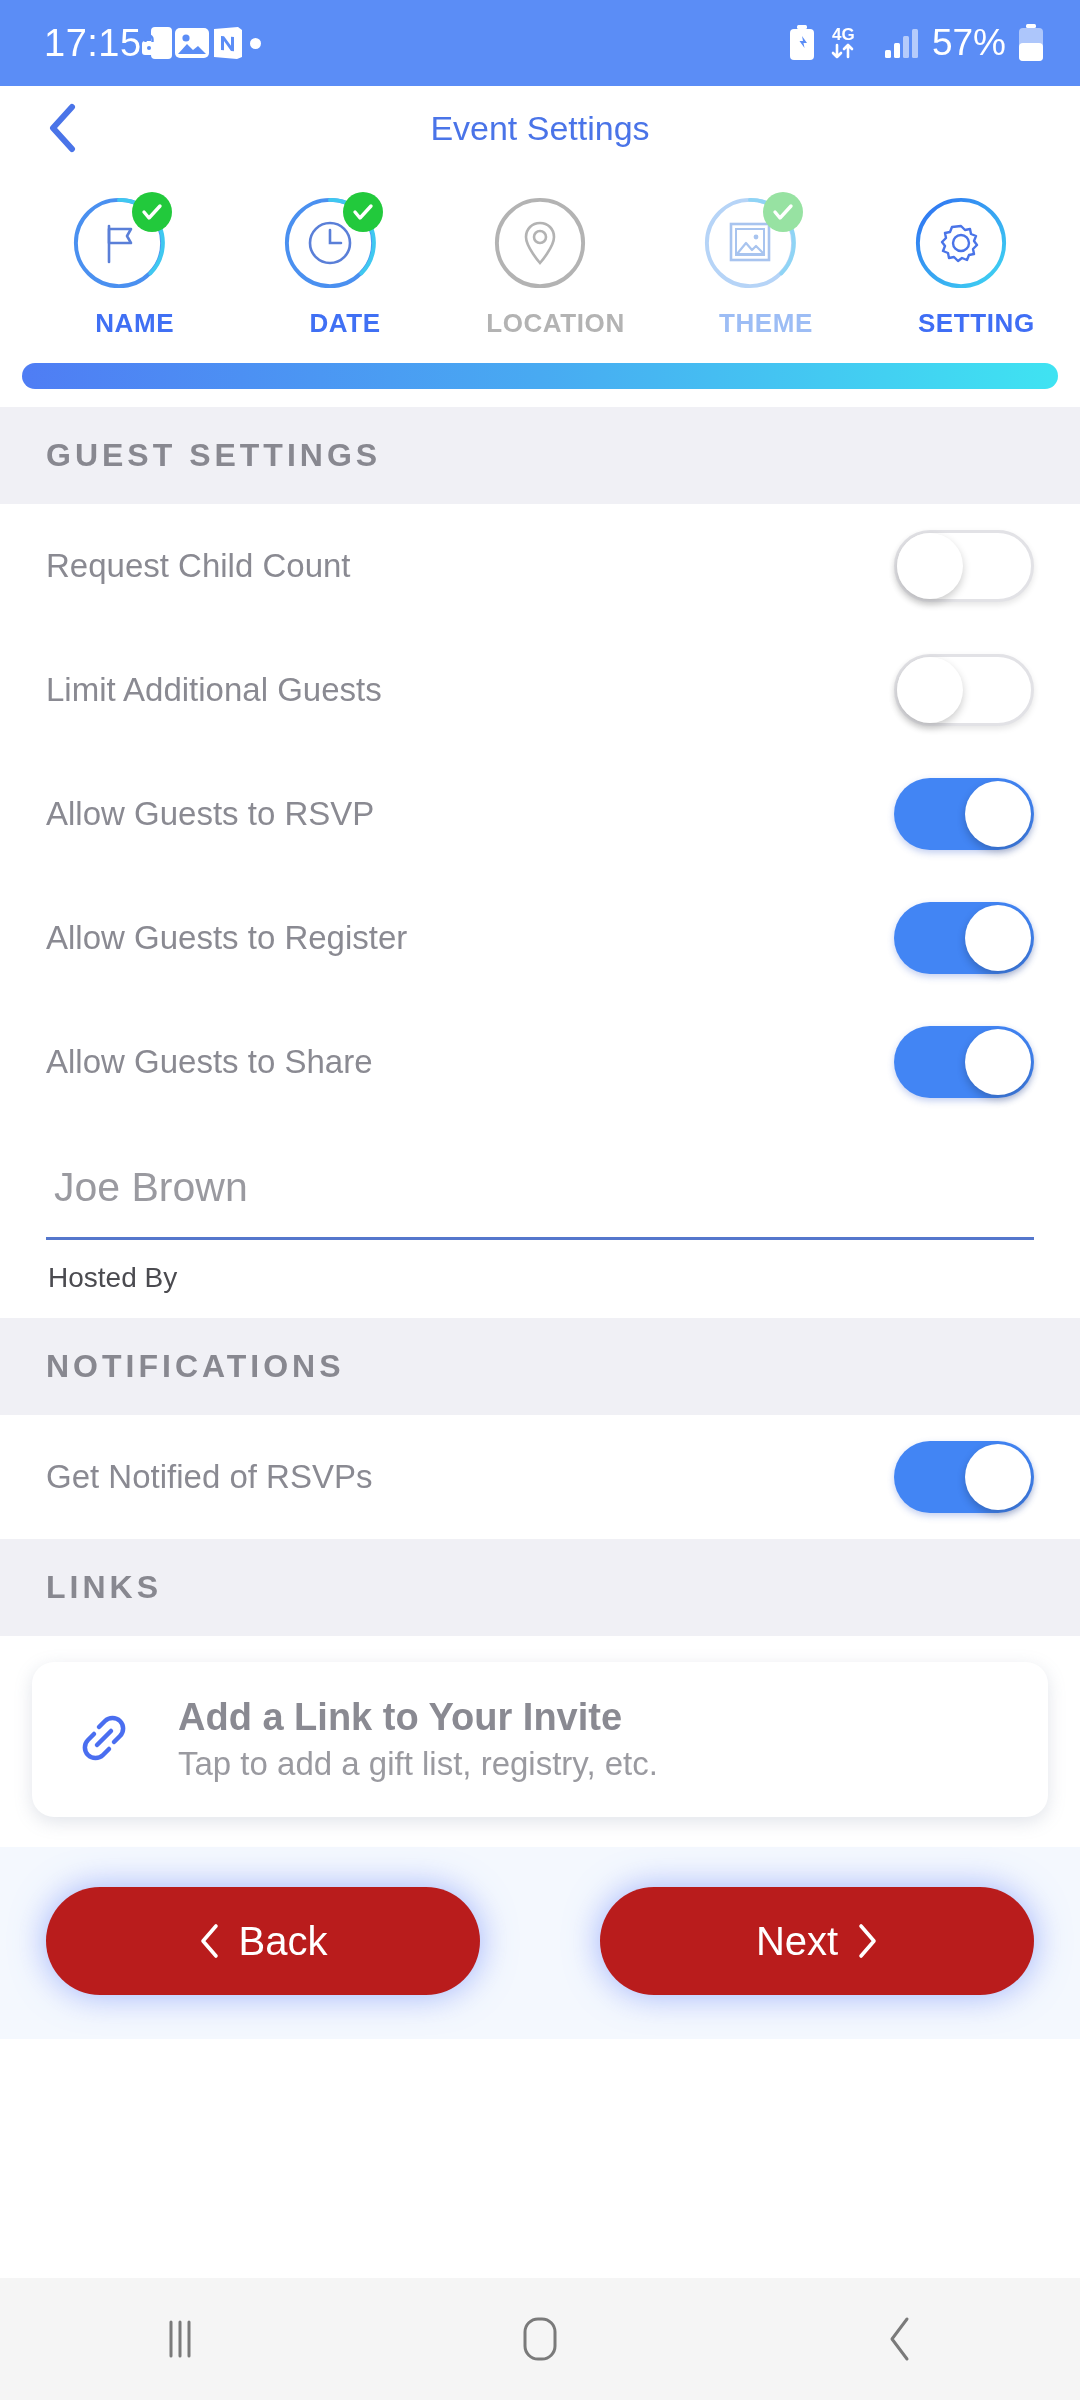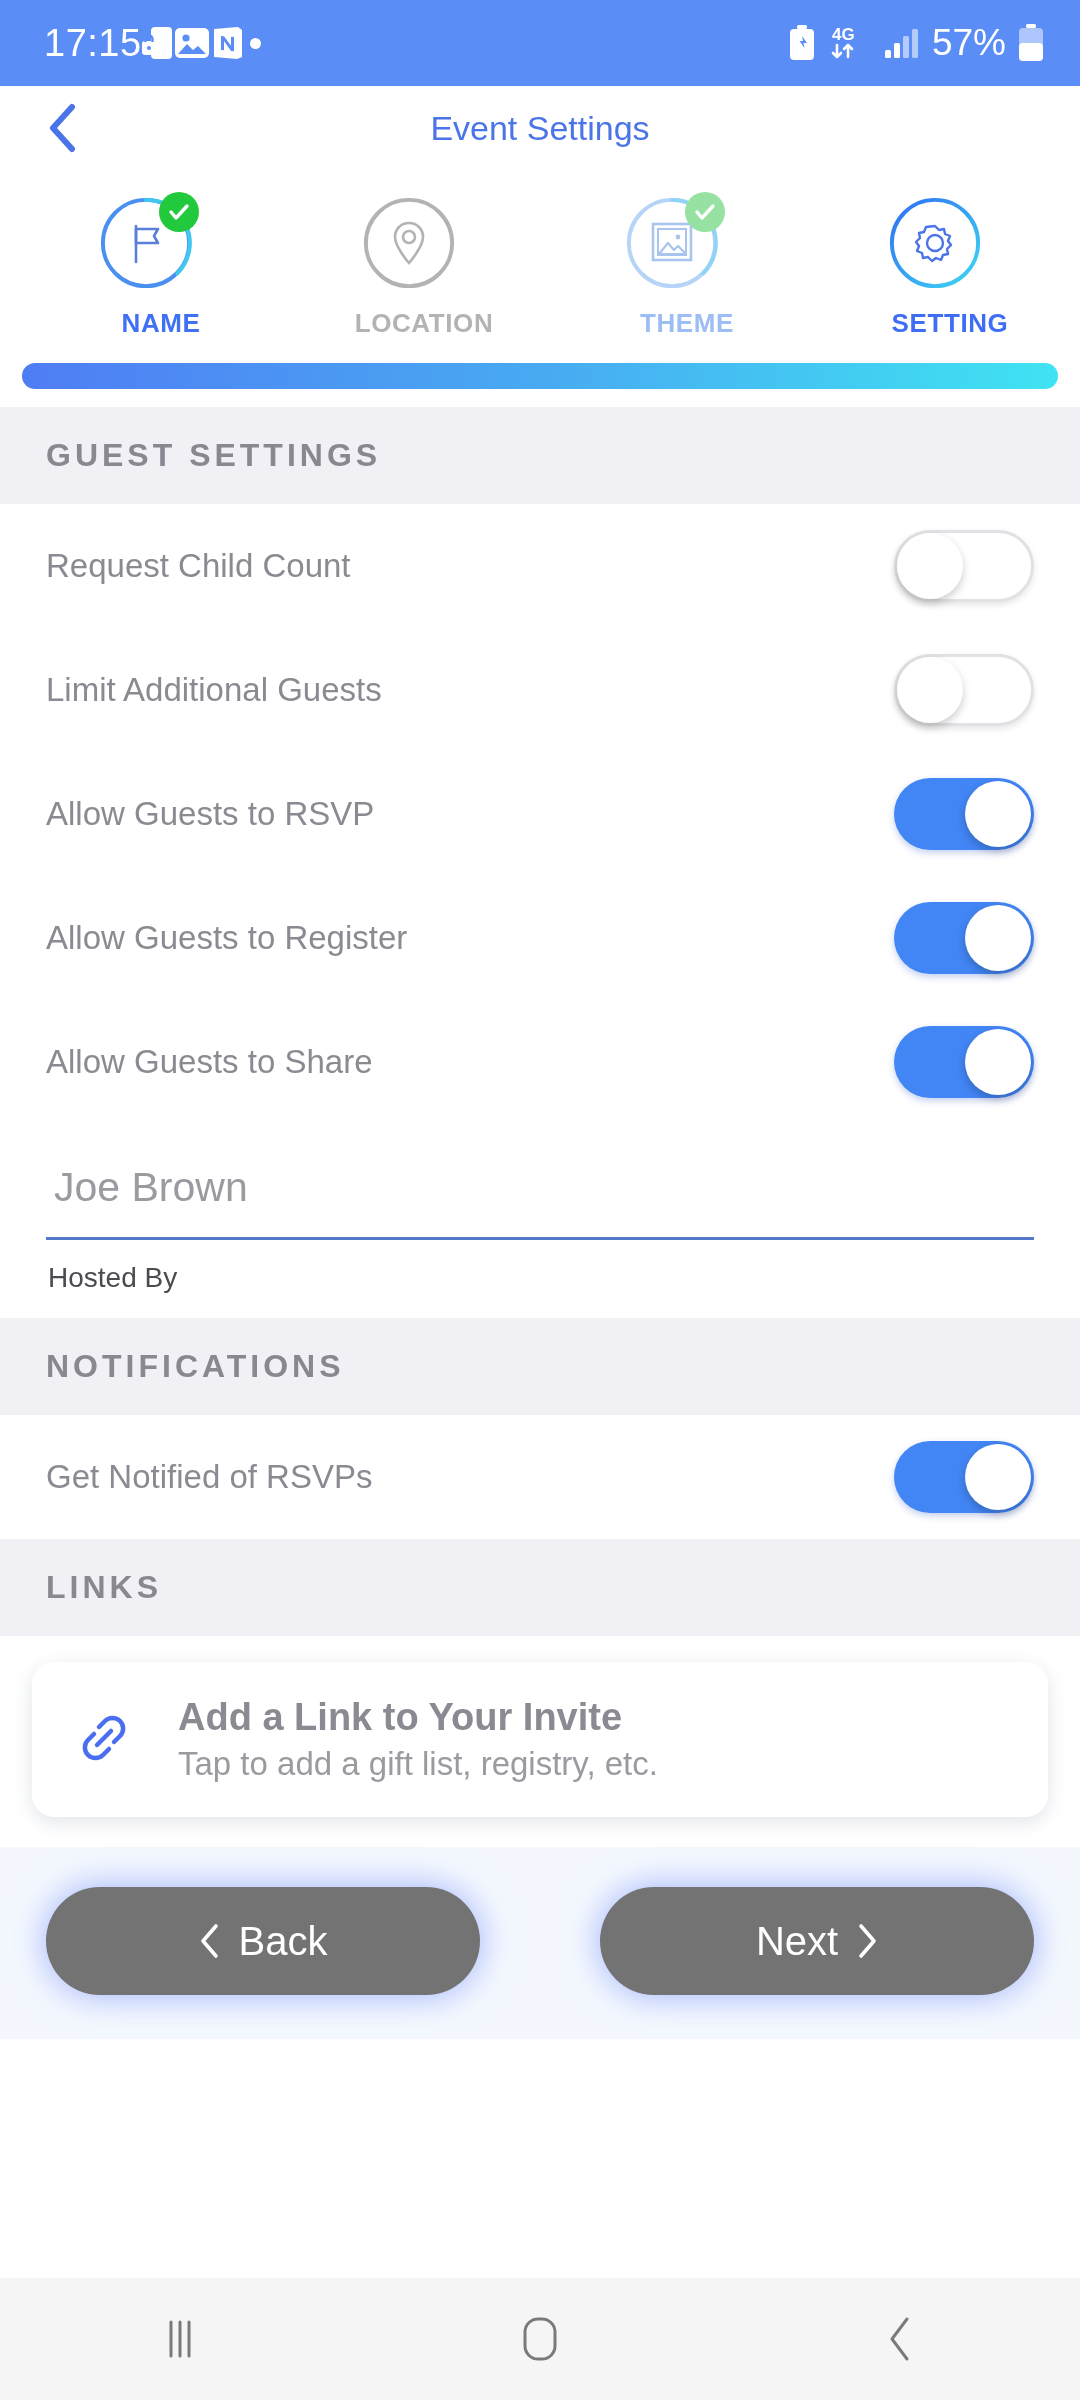--- a/index.html
+++ b/index.html
@@ -97,21 +97,21 @@
   .link-title { color:#8a8a92; font-size:38px; font-weight:700; }
   .link-sub { color:#9a9aa0; font-size:33px; font-weight:400; }
 
   
   .btn-bar {
     background:#f4f8fe; padding: 40px 46px 44px;
     display:flex; justify-content:space-between; align-items:center;
   }
   .nav-btn {
     width:434px; height:108px; border-radius:54px; border:none;
-    background:#737373; color:#fff; font-size:40px; font-family:inherit;
+    background:#b91c1c; color:#fff; font-size:40px; font-family:inherit;
     display:flex; align-items:center; justify-content:center; gap:18px;
     box-shadow:0 0 34px rgba(90,120,250,.55); cursor:pointer;
   }
 
   
   .navbar {
     position:absolute; left:0; bottom:0; width:1080px; height:122px;
     background:#f5f5f5; display:flex; align-items:center; justify-content:space-around;
   }
   .nav-ico { width:120px; height:80px; display:flex; align-items:center; justify-content:center; cursor:pointer; }
@@ -206,20 +206,40 @@
         </div>
         <div class="check-badge" style="background:#22c93c">
           <svg width="24" height="24" viewBox="0 0 24 24">
               <path d="M4 12l5 6L20 6" stroke="#fff" stroke-width="3.4" fill="none" stroke-linecap="round" stroke-linejoin="round"></path>
             </svg>
         </div>
       </div>
       <div class="step-label" style="color:#4070f4">NAME</div>
     </div>
 
+    <div class="step">
+      <div class="step-ring">
+        <svg class="ring-svg" viewBox="0 0 100 100">
+          <circle cx="50" cy="50" r="44" fill="none" stroke="#4a90f0" stroke-width="4"></circle>
+          <path d="M50 6a44 44 0 0132 75" fill="none" stroke="#3fc8f0" stroke-width="4" stroke-linecap="round"></path>
+        </svg>
+        <div class="step-glyph">
+          <svg width="52" height="52" viewBox="0 0 52 52">
+            <circle cx="26" cy="26" r="20" fill="none" stroke="#5a7fd8" stroke-width="2.6"></circle>
+            <path d="M26 13v13h11" fill="none" stroke="#5a7fd8" stroke-width="2.6" stroke-linecap="round"></path>
+          </svg>
+        </div>
+        <div class="check-badge" style="background:#22c93c">
+          <svg width="24" height="24" viewBox="0 0 24 24">
+              <path d="M4 12l5 6L20 6" stroke="#fff" stroke-width="3.4" fill="none" stroke-linecap="round" stroke-linejoin="round"></path>
+            </svg>
+        </div>
+      </div>
+      <div class="step-label" style="color:#4070f4">DATE</div>
+    </div>
 
     <div class="step">
       <div class="step-ring">
         <svg class="ring-svg" viewBox="0 0 100 100">
           <circle cx="50" cy="50" r="44" fill="none" stroke="#b3b3b3" stroke-width="4"></circle>
         </svg>
         <div class="step-glyph">
           <svg width="46" height="50" viewBox="0 0 46 50">
             <path d="M23 5c-8 0-14 6-14 14 0 10 14 26 14 26s14-16 14-26c0-8-6-14-14-14z" fill="none" stroke="#b3b3b3" stroke-width="2.6"></path>
             <circle cx="23" cy="19" r="6" fill="none" stroke="#b3b3b3" stroke-width="2.6"></circle>

